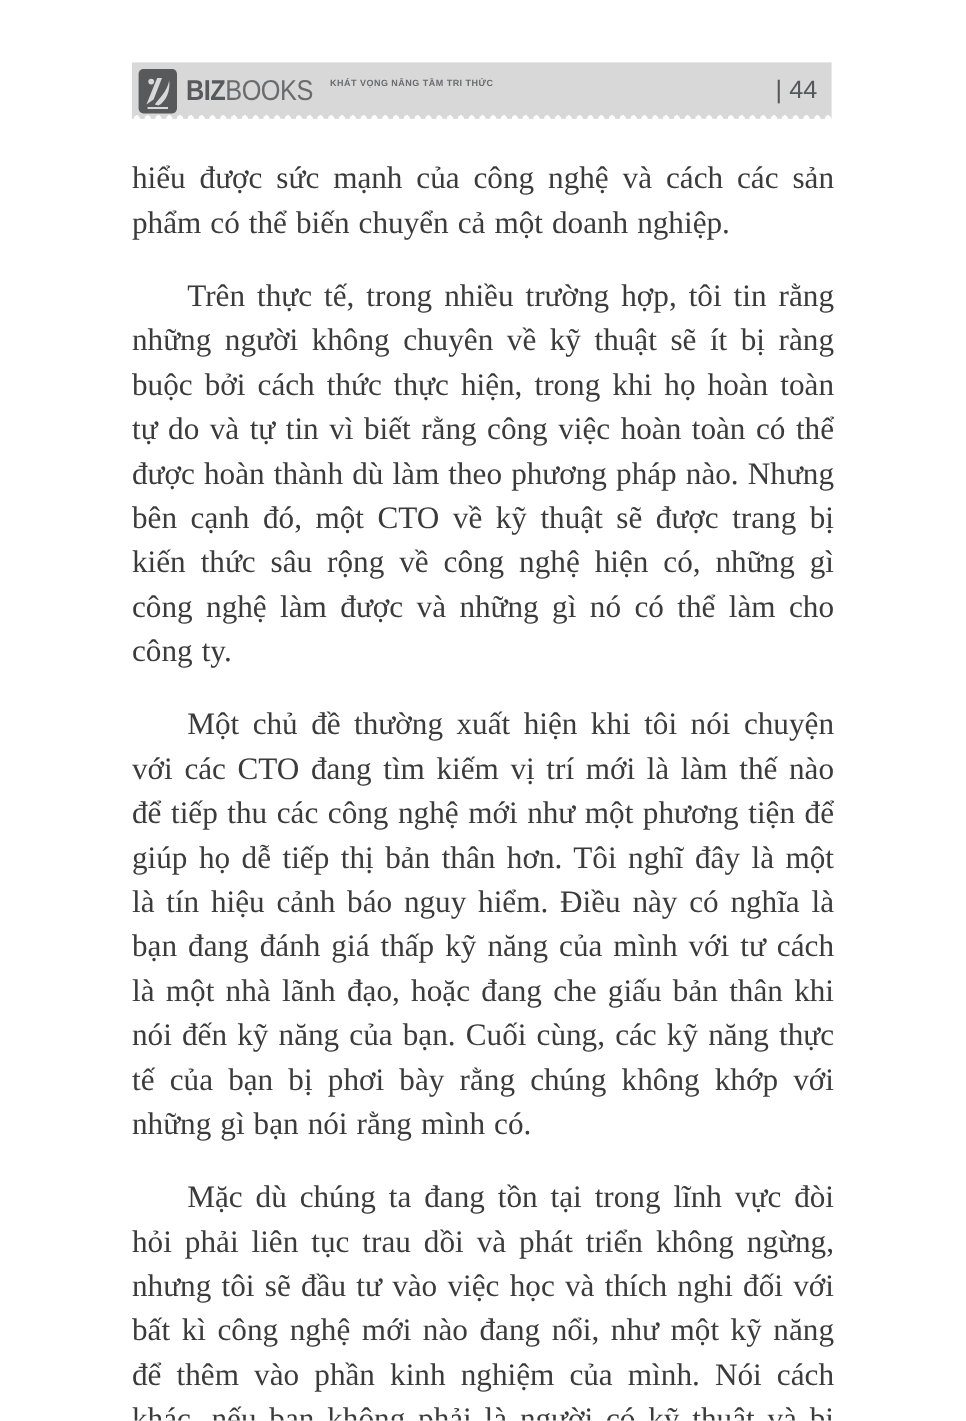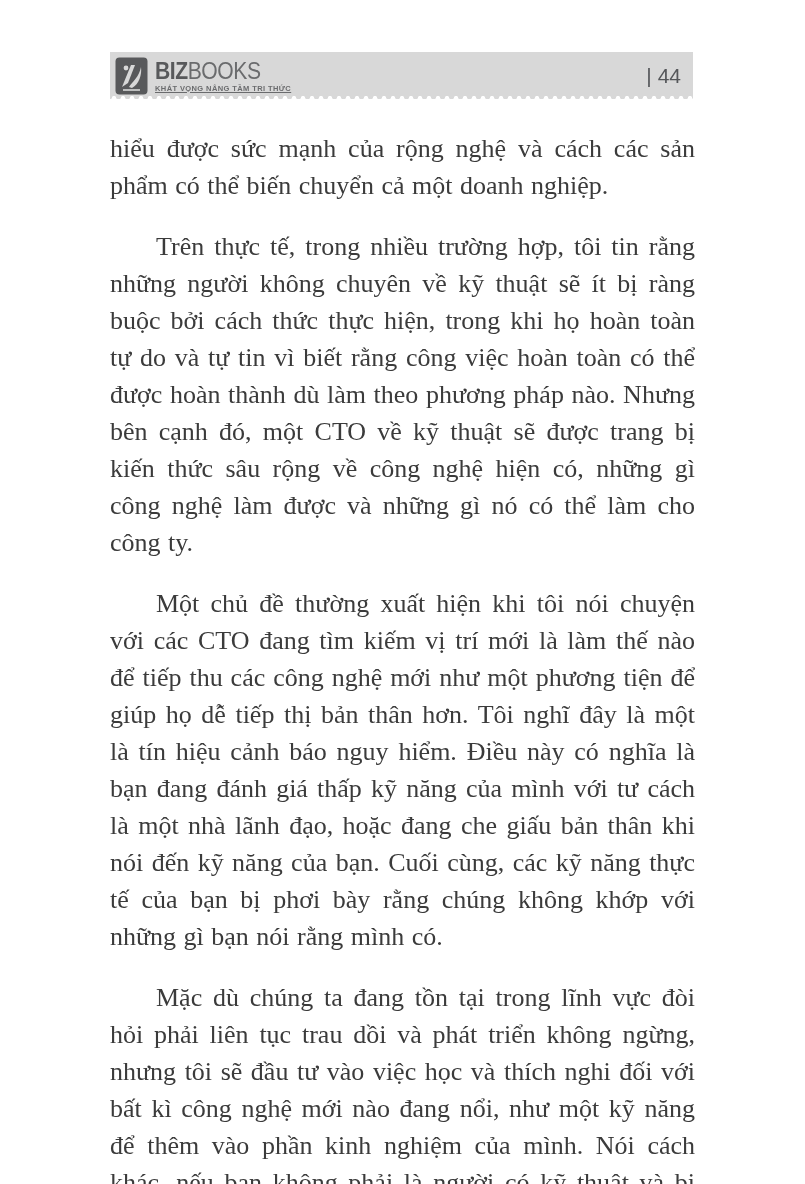--- a/index.html
+++ b/index.html
@@ -30,41 +30,40 @@
     content: "";
     position: absolute;
     left: 0; right: 0; bottom: -3px;
     height: 7px;
     background-image: radial-gradient(circle 3px at 4px 3.5px, #ffffff 2.4px, rgba(255,255,255,0) 2.6px);
     background-size: 9px 7px;
     background-repeat: repeat-x;
   }
   .logo-group { display: flex; align-items: center; gap: 7px; }
   .logo-badge { width: 33px; height: 38px; flex: 0 0 auto; }
-  .logo-textcol { display: flex; flex-direction: column; line-height: 1; }
+  .logo-textcol { display: flex; flex-direction: row; line-height: 1; }
   .logo-word {
     font-family: "Liberation Sans", sans-serif;
     font-size: 24px;
     color: #58595b;
     letter-spacing: -0.5px;
     transform: scaleX(0.88);
     transform-origin: left center;
     white-space: nowrap;
   }
   .logo-word .bold  { font-weight: 700; }
   .logo-word .light { font-weight: 400; opacity: 0.85; }
   .logo-tagline {
     font-family: "Liberation Sans", sans-serif;
     font-size: 7.5px;
     font-weight: 700;
     color: #6a6b6d;
     letter-spacing: 0.4px;
     margin-top: 2px;
     white-space: nowrap;
-    text-decoration: underline;
   }
   .page-number {
     font-family: "Liberation Sans", sans-serif;
     font-size: 21px;
     color: #55575a;
     white-space: pre;
   }
   
   .body-text {
     position: absolute;
@@ -100,19 +99,19 @@
         <div class="logo-word">
           <span class="bold">BIZ</span><span class="light">BOOKS</span>
         </div>
         <div class="logo-tagline">KHÁT VỌNG NÂNG TẦM TRI THỨC</div>
       </div>
     </div>
     <div class="page-number">| 44</div>
   </div>
 
   <div class="body-text">
-      <p class="para">hiểu được sức mạnh của rộng nghệ và cách các sản phẩm có thể biến chuyển cả một doanh nghiệp.</p>
+      <p class="para">hiểu được sức mạnh của công nghệ và cách các sản phẩm có thể biến chuyển cả một doanh nghiệp.</p>
       <p class="para indent">Trên thực tế, trong nhiều trường hợp, tôi tin rằng những người không chuyên về kỹ thuật sẽ ít bị ràng buộc bởi cách thức thực hiện, trong khi họ hoàn toàn tự do và tự tin vì biết rằng công việc hoàn toàn có thể được hoàn thành dù làm theo phương pháp nào. Nhưng bên cạnh đó, một CTO về kỹ thuật sẽ được trang bị kiến thức sâu rộng về công nghệ hiện có, những gì công nghệ làm được và những gì nó có thể làm cho công ty.</p>
       <p class="para indent">Một chủ đề thường xuất hiện khi tôi nói chuyện với các CTO đang tìm kiếm vị trí mới là làm thế nào để tiếp thu các công nghệ mới như một phương tiện để giúp họ dễ tiếp thị bản thân hơn. Tôi nghĩ đây là một là tín hiệu cảnh báo nguy hiểm. Điều này có nghĩa là bạn đang đánh giá thấp kỹ năng của mình với tư cách là một nhà lãnh đạo, hoặc đang che giấu bản thân khi nói đến kỹ năng của bạn. Cuối cùng, các kỹ năng thực tế của bạn bị phơi bày rằng chúng không khớp với những gì bạn nói rằng mình có.</p>
       <p class="para indent">Mặc dù chúng ta đang tồn tại trong lĩnh vực đòi hỏi phải liên tục trau dồi và phát triển không ngừng, nhưng tôi sẽ đầu tư vào việc học và thích nghi đối với bất kì công nghệ mới nào đang nổi, như một kỹ năng để thêm vào phần kinh nghiệm của mình. Nói cách khác, nếu bạn không phải là người có kỹ thuật và bị thu hút bởi vai trò CTO, hãy nắm bắt lấy nó. Nếu bạn là một người đam mê</p>
     </div>
 
 </div>
 
 </body></html>

